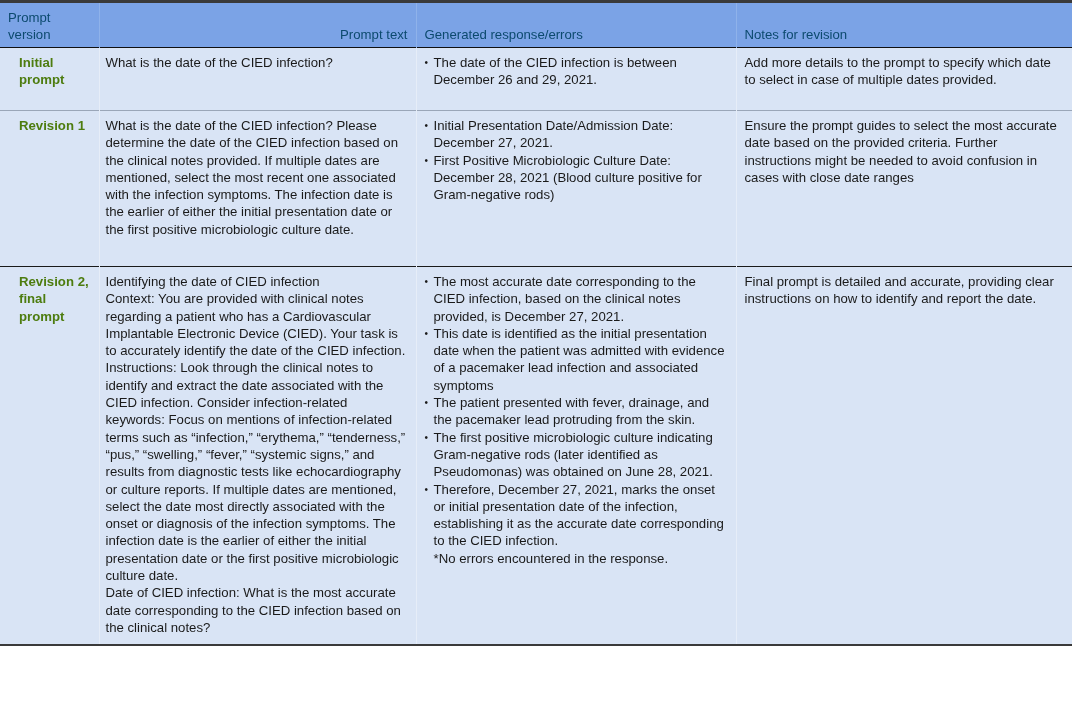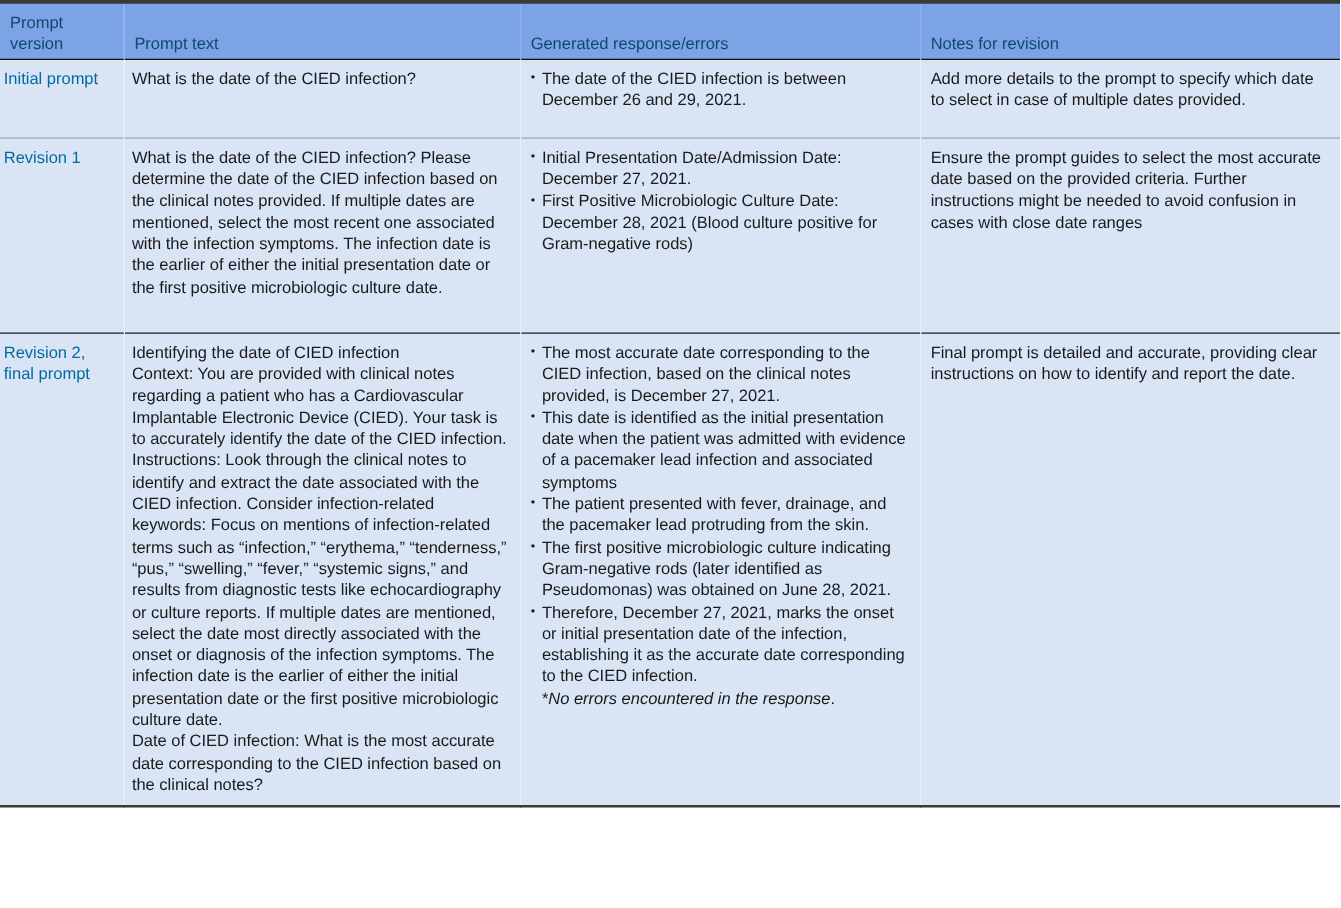--- a/index.html
+++ b/index.html
@@ -39,40 +39,40 @@
     thead th {
       font-weight: normal;
       text-align: left;
       vertical-align: bottom;
       padding: 6px 8px 4px 8px;
       height: 43px;
       box-sizing: border-box;
       line-height: 17px;
       color: #0c4a6e;
     }
-    thead th.center { text-align: left; }
+    thead th.center { text-align: right; }
     thead th + th { border-left: 1px solid #8fb2ea; }
 
     tbody tr {
       background: #d9e4f5;
     }
     tbody tr.row-initial { border-bottom: 1px solid #9aa6b8; }
     tbody tr.row-rev1 { border-bottom: 1.5px solid #1a1a1a; margin-left: 36px; }
     tbody tr.row-rev2 { border-bottom: 2.5px solid #3a3a3a; }
     tbody td {
       vertical-align: top;
       padding: 6px 8px 8px 8px;
       line-height: 17.3px;
     }
     tbody td + td { border-left: 1px solid #e6edf8; }
 
     td.version {
-      font-weight: normal;
-      color: #0369a1;
-      padding-left: 3px;
+      font-weight: bold;
+      color: #4d7c0f;
+      padding-left: 19px;
       padding-right: 4px;
     }
     td.prompt { padding-left: 6px; }
 
     ul.bullets {
       list-style: none;
       margin: 0;
       padding: 0;
     }
     ul.bullets li {
@@ -82,21 +82,21 @@
     ul.bullets li::before {
       content: "\2022";
       position: absolute;
       left: 0;
       top: 0;
       font-size: 10px;
     }
     .ul-head {
       text-underline-offset: 2px;
     }
-    .italic-note { font-style: italic; }
+    .italic-note { }
     .para { display: block; }
   </style>
 </head>
 <body>
 
 <div class="table-wrap">
   <table>
     <colgroup>
       <col class="c1">
         <col class="c2">

